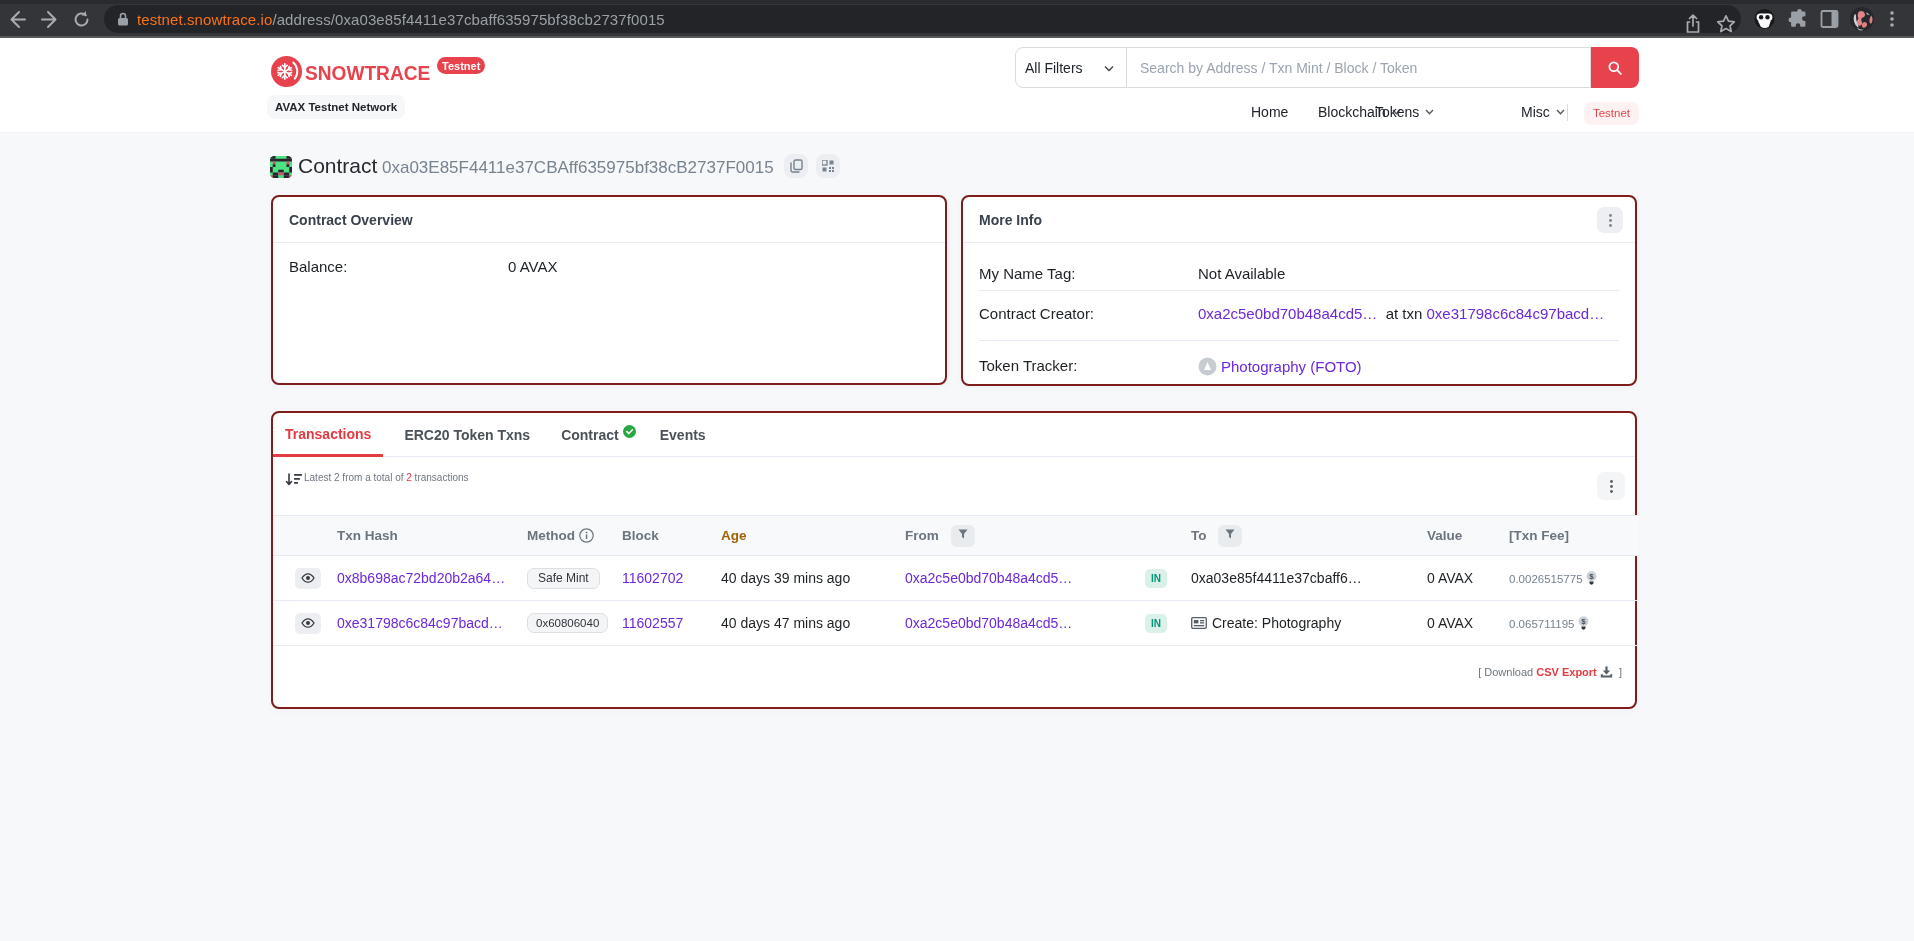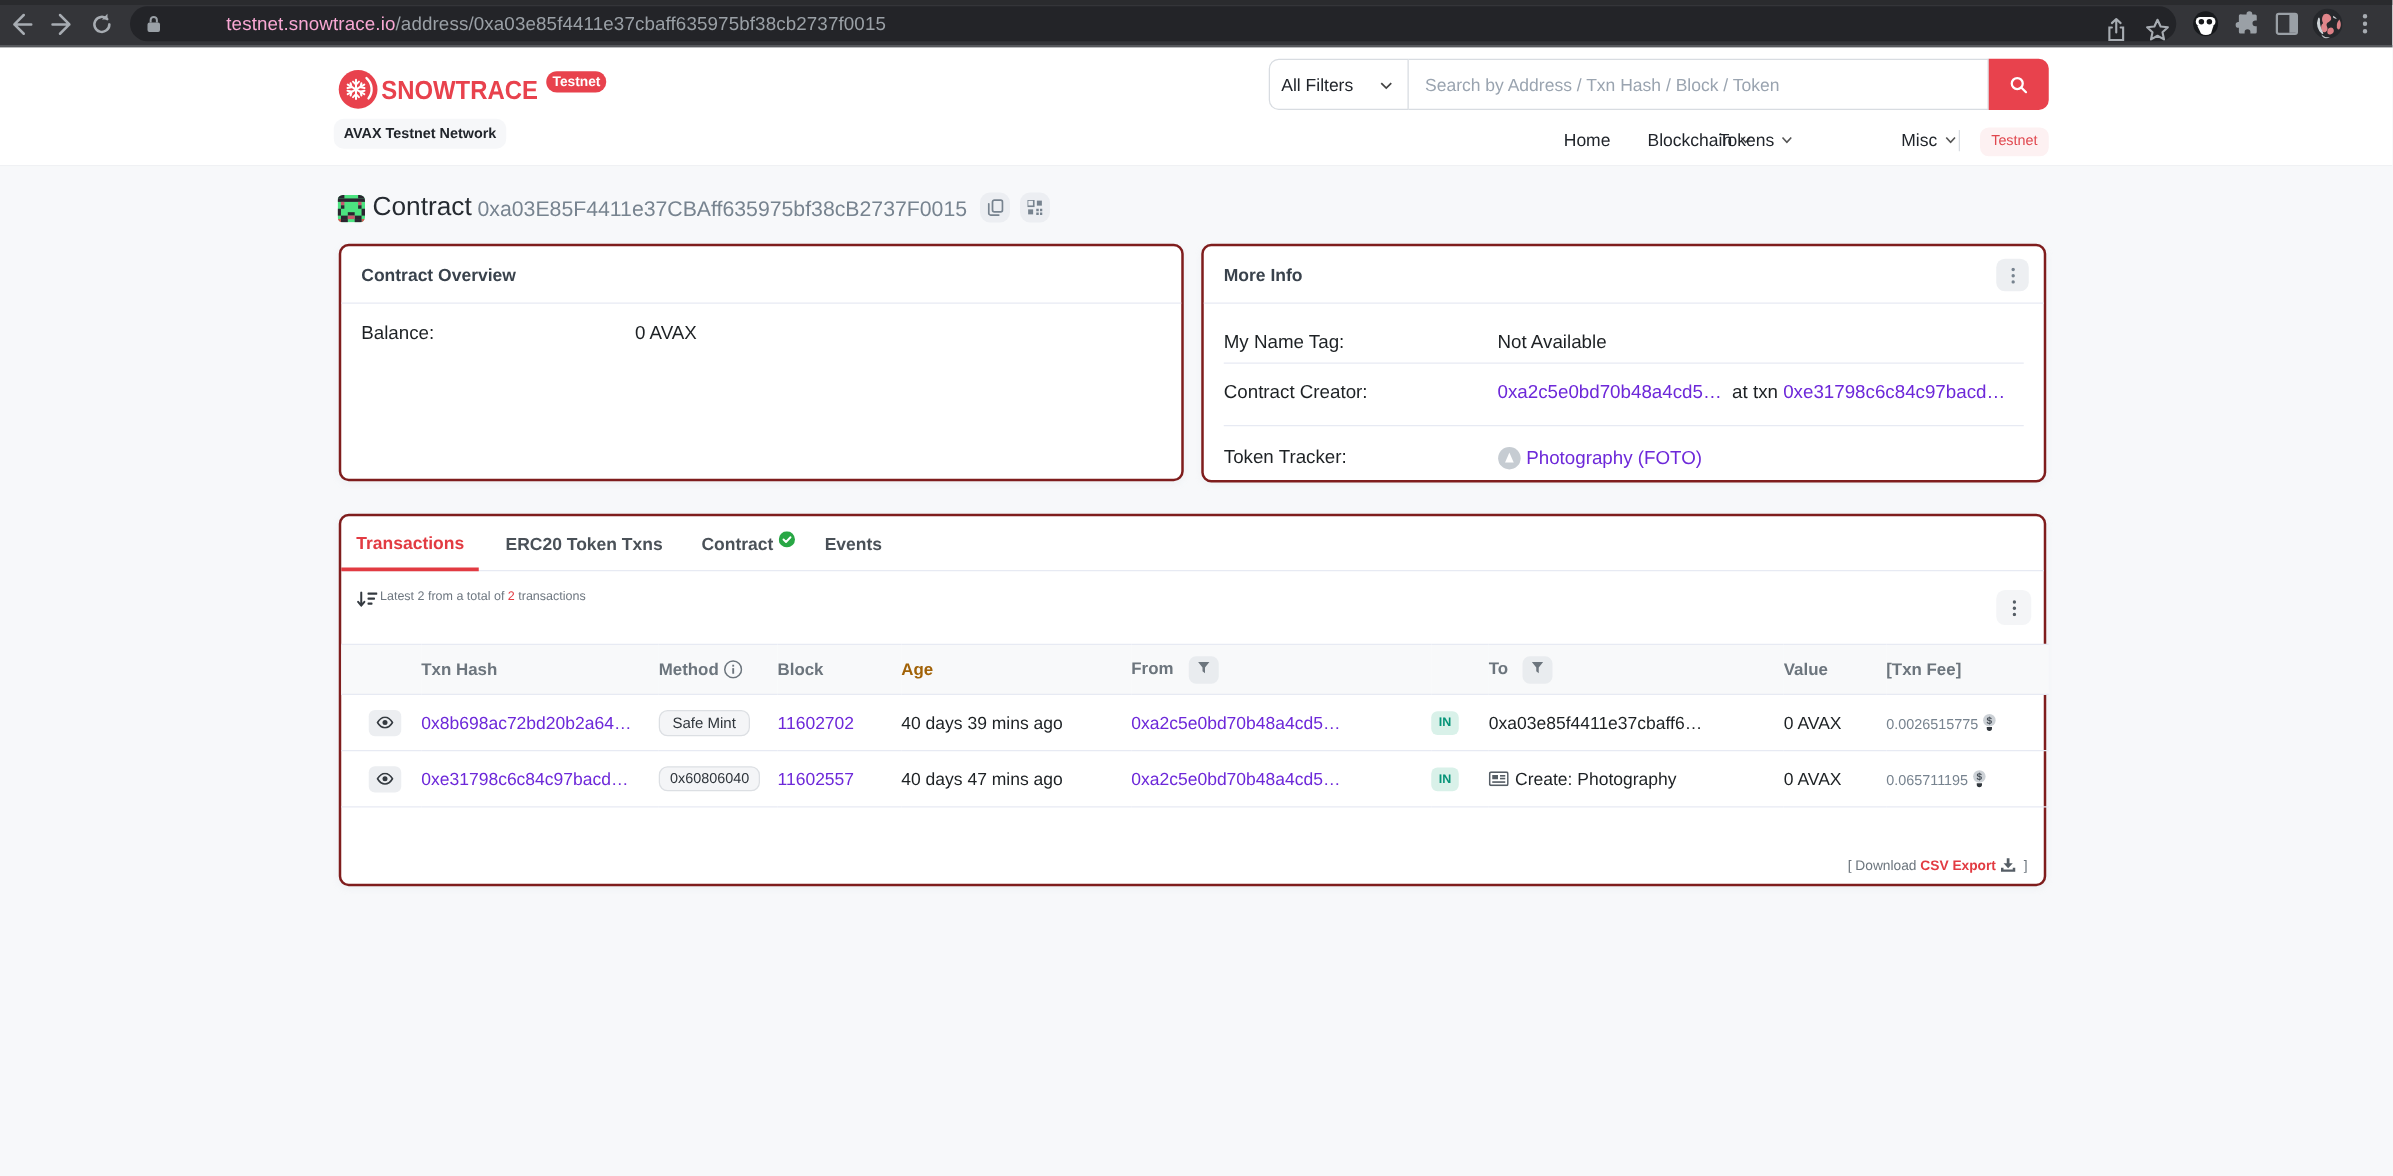--- a/index.html
+++ b/index.html
@@ -4,21 +4,21 @@
 <style>
 * { margin:0; padding:0; box-sizing:border-box; }
 html,body { width:1914px; height:941px; overflow:hidden; }
 body { font-family:"Liberation Sans", sans-serif; background:#f7f8fa; font-size:14px; color:#1d2124; }
 
 .chrome { position:relative; width:100%; height:38px; background:#343539; border-bottom:2px solid #56585c; }
 .chrome .topstrip { position:absolute; top:0; left:0; right:0; height:4px; background:#2a2b2e; }
 .navic { position:absolute; top:0; height:38px; display:flex; align-items:center; }
 .urlpill { position:absolute; left:104px; top:5px; width:1637px; height:28px; background:#232428; border-radius:14px; display:flex; align-items:center; }
 .urltext { font-size:15px; color:#9aa0a6; margin-left:33px; letter-spacing:0.1px; }
-.urltext b { color:#f9a8d4; font-weight:400;margin-left:44px; }
+.urltext b { color:#f97316; font-weight:400; }
 
 .siteheader { position:relative; background:#fff; height:95px; border-bottom:1px solid #f0f1f4; }
 .container { width:1366px; margin-left:271px; position:relative; }
 .logorow { position:absolute; left:0; top:16px; width:600px; height:75px; }
 .logocircle { position:absolute; left:0; top:2px; width:31px; height:31px; border-radius:50%; background:#e8424d; }
 .logotext { position:absolute; left:34px; top:7px; font-size:21px; font-weight:700; color:#e8424d; letter-spacing:0; transform:scaleX(0.91); transform-origin:left; }
 .logobadge { position:absolute; left:166px; top:3px; background:#e8424d; color:#fff; font-size:11px; font-weight:700; padding:2.5px 5px; border-radius:9px; }
 .avaxnet { position:absolute; left:-4px; top:41px; background:#f6f7f9; border-radius:8px; padding:6px 8px; font-size:11.5px; font-weight:700; color:#21252b; white-space:nowrap; }
 
 .searchwrap { position:absolute; right:-2px; top:9px; width:624px; height:41px; display:flex; }
@@ -60,21 +60,21 @@
 .latestrow .red { color:#e23b42; }
 .sorticon { position:absolute; left:12px; top:16px; }
 table.txs { width:100%; border-collapse:collapse; table-layout:fixed; }
 table.txs th { background:#f8f9fa; border-top:1px solid #e7eaf3; border-bottom:1px solid #e7eaf3; height:40px; font-size:13.5px; font-weight:700; color:#6c757d; text-align:left; }
 table.txs td { height:45px; border-bottom:1px solid #e7eaf3; font-size:14px; }
 table.txs th.redhdr { color:#a16207; }
 .eyepill { width:26px; height:21px; background:#eceef1; border-radius:5px; display:flex; align-items:center; justify-content:center; }
 .methodbadge { display:inline-block; background:#f4f5f7; border:1px solid #dcdfe3; border-radius:7px; font-size:12px; color:#2f353b; padding:2.5px 10px; min-width:68px; text-align:center; }
 .inbadge { display:inline-block; background:#d9f1e9; color:#069478; font-weight:700; font-size:10px; border-radius:5px; padding:4px 6px; }
 .feetxt { font-size:11.5px; color:#77838f; }
-.csvrow { position:absolute; right:13px; top:253px; font-size:11px; color:#6c757d;margin-top:20px; }
+.csvrow { position:absolute; right:13px; top:253px; font-size:11px; color:#6c757d; }
 .csvrow b { color:#e23b42; }
 .filterbox { display:inline-block; vertical-align:middle; width:24px; height:22px; background:#e9ecef; border-radius:6px; text-align:center; line-height:20px; margin-left:8px; }
 </style>
 </head>
 <body>
 
 <div class="chrome">
   <div class="topstrip"></div>
 
   <svg class="navic" style="left:8px" width="19" height="38" viewBox="0 0 19 38">
@@ -162,21 +162,21 @@
       <div class="logotext">SNOWTRACE</div>
       <div class="logobadge">Testnet</div>
       <div class="avaxnet">AVAX Testnet Network</div>
     </div>
     <div class="searchwrap">
       <div class="allfilters">All Filters
         <svg width="10" height="7" viewBox="0 0 10 7">
             <path d="M1 1.5 L5 5.5 L9 1.5" stroke="#444" stroke-width="1.4" fill="none"></path>
           </svg>
       </div>
-      <div class="searchinput">Search by Address / Txn Hash / Block / Token</div>
+      <div class="searchinput">Search by Address / Txn Mint / Block / Token</div>
       <div class="searchbtn">
         <svg width="14" height="14" viewBox="0 0 14 14">
             <circle cx="5.8" cy="5.8" r="4.4" stroke="#fff" stroke-width="1.8" fill="none"></circle>
             <line x1="9.2" y1="9.2" x2="12.8" y2="12.8" stroke="#fff" stroke-width="1.8" stroke-linecap="round"></line>
           </svg>
       </div>
     </div>
     <div class="topnav">
       <div class="nitem" style="left:956px">Home</div>
       <div class="nitem" style="left:1023px">Blockchain <svg class="caret" width="9" height="6" viewBox="0 0 9 6">

